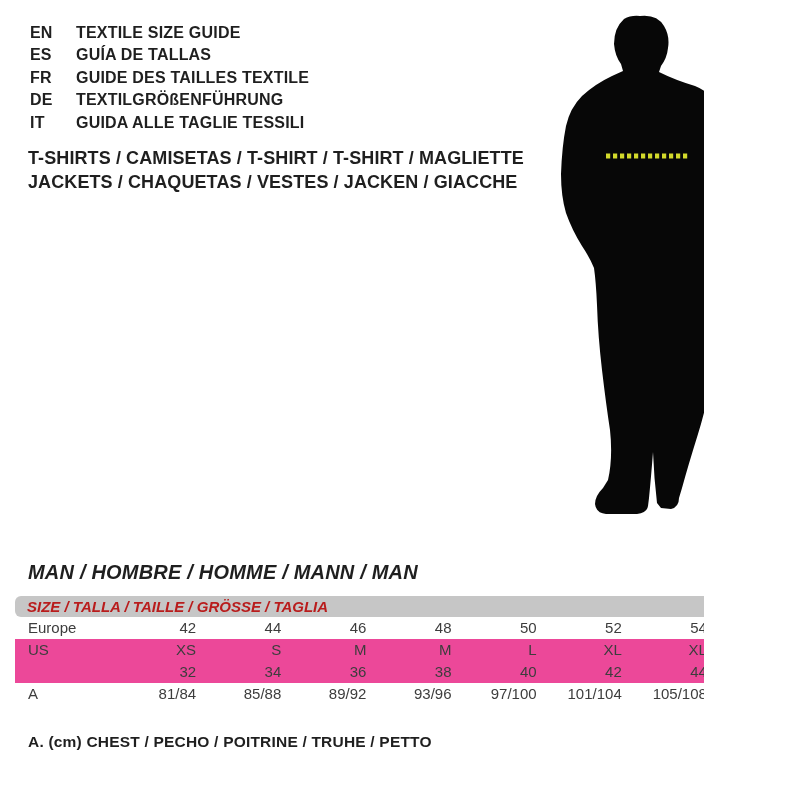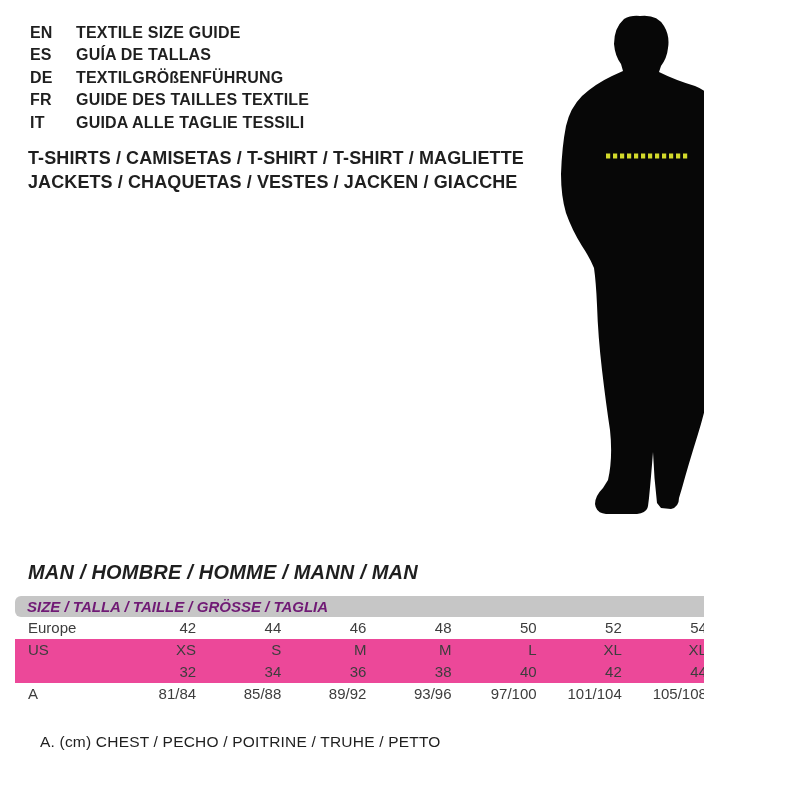--- a/index.html
+++ b/index.html
@@ -15,51 +15,51 @@
   .categories{position:absolute;left:28px;top:146px;font-size:18px;font-weight:bold;line-height:24px;letter-spacing:.1px;}
   
   .figure{position:absolute;left:540px;top:10px;width:240px;height:520px;}
   .figure svg{display:block;width:240px;height:520px;}
   .figure text{font-family:"Liberation Sans",sans-serif;font-weight:bold;font-size:16.5px;}
   
   .man-title{position:absolute;left:28px;top:561px;font-size:20px;font-weight:bold;font-style:italic;letter-spacing:.2px;}
   
   .size-table{position:absolute;left:15px;top:596px;width:777px;font-size:15px;color:#3d3d3d;}
   .t-header{
-    height:21px;line-height:21px;background:#c6c6c6;color:#701a75;
+    height:21px;line-height:21px;background:#c6c6c6;color:#b91c1c;
     font-weight:bold;font-style:italic;padding-left:12px;box-sizing:border-box;font-size:15px;border-radius:6px;
   }
   .t-row{display:flex;height:22px;line-height:22px;background:#ffffff;gap:16px;}
   .t-row.shaded{background:#ec4899;}
   .t-label{flex:0 0 96px;padding-left:13px;box-sizing:border-box;text-align:left;}
   .t-cell{flex:1 1 0;text-align:right;}
   
-  .footnote{position:absolute;left:28px;top:733px;font-size:15.5px;font-weight:normal;letter-spacing:.2px;margin-left:12px;}
+  .footnote{position:absolute;left:28px;top:733px;font-size:15.5px;font-weight:bold;letter-spacing:.2px;}
 </style>
 </head>
 <body>
 
 <div id="screen">
 
   <div class="langs">
     <div class="lang-row">
       <span class="lang-code">EN</span>
       <span class="lang-label">TEXTILE SIZE GUIDE</span>
     </div>
     <div class="lang-row">
       <span class="lang-code">ES</span>
       <span class="lang-label">GUÍA DE TALLAS</span>
     </div>
     <div class="lang-row">
+      <span class="lang-code">FR</span>
+      <span class="lang-label">GUIDE DES TAILLES TEXTILE</span>
+    </div>
+    <div class="lang-row">
       <span class="lang-code">DE</span>
       <span class="lang-label">TEXTILGRÖßENFÜHRUNG</span>
-    </div>
-    <div class="lang-row">
-      <span class="lang-code">FR</span>
-      <span class="lang-label">GUIDE DES TAILLES TEXTILE</span>
     </div>
     <div class="lang-row">
       <span class="lang-code">IT</span>
       <span class="lang-label">GUIDA ALLE TAGLIE TESSILI</span>
     </div>
   </div>
 
   <div class="categories">
     <div>T-SHIRTS / CAMISETAS / T-SHIRT / T-SHIRT / MAGLIETTE</div>
     <div>JACKETS / CHAQUETAS / VESTES / JACKEN / GIACCHE</div>

